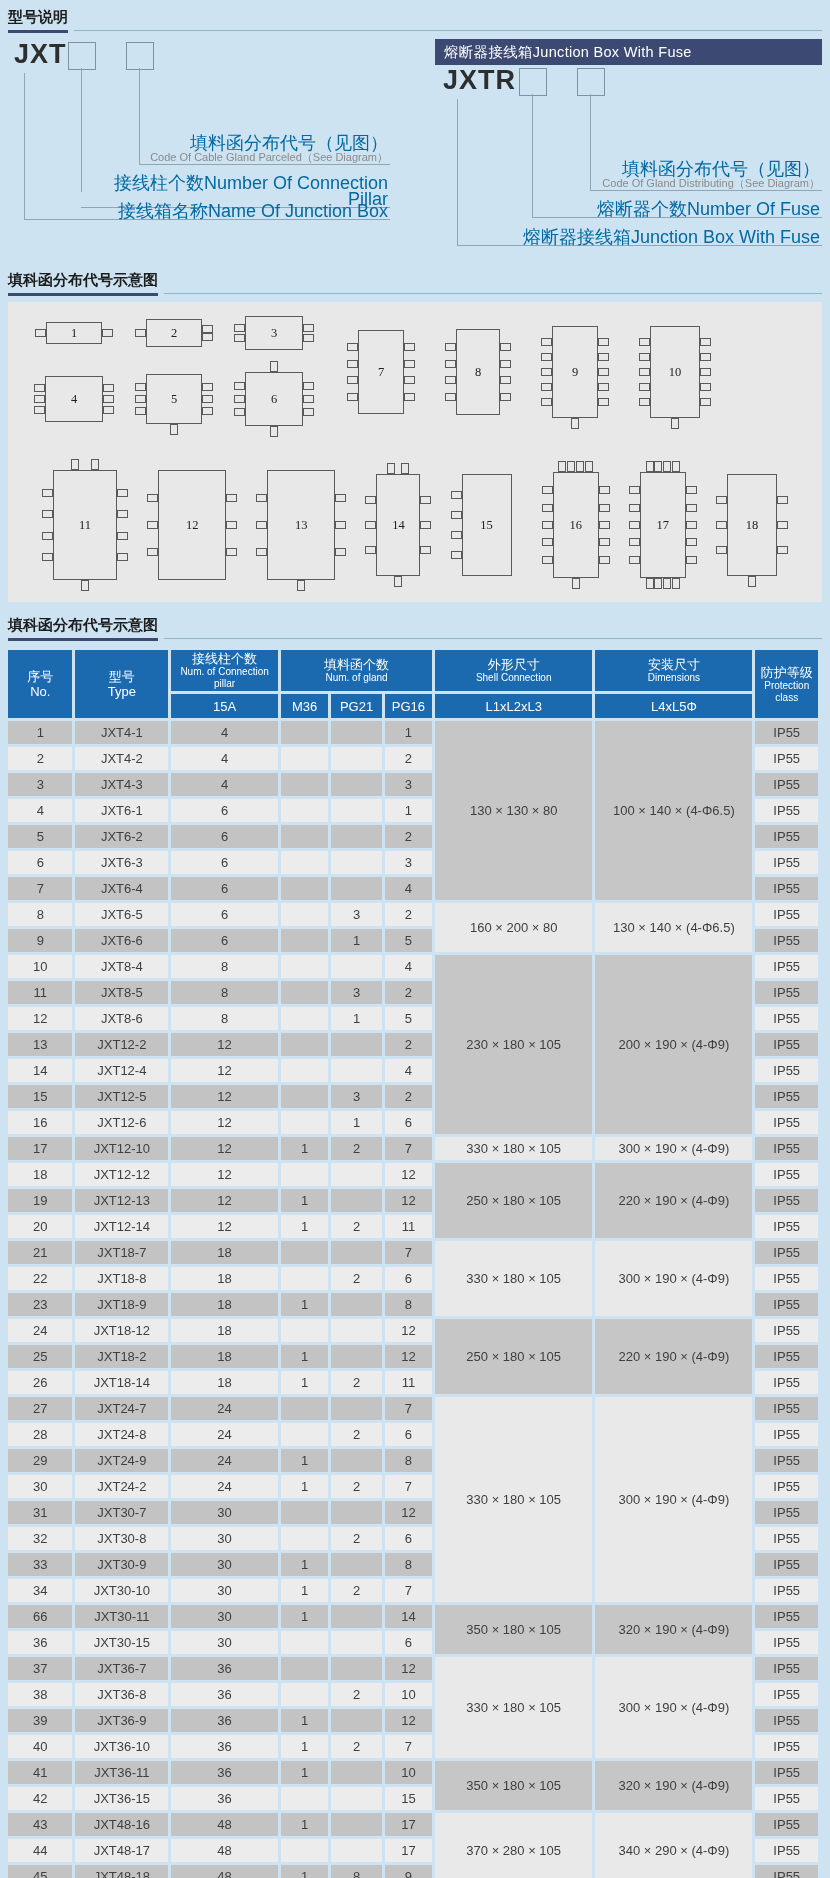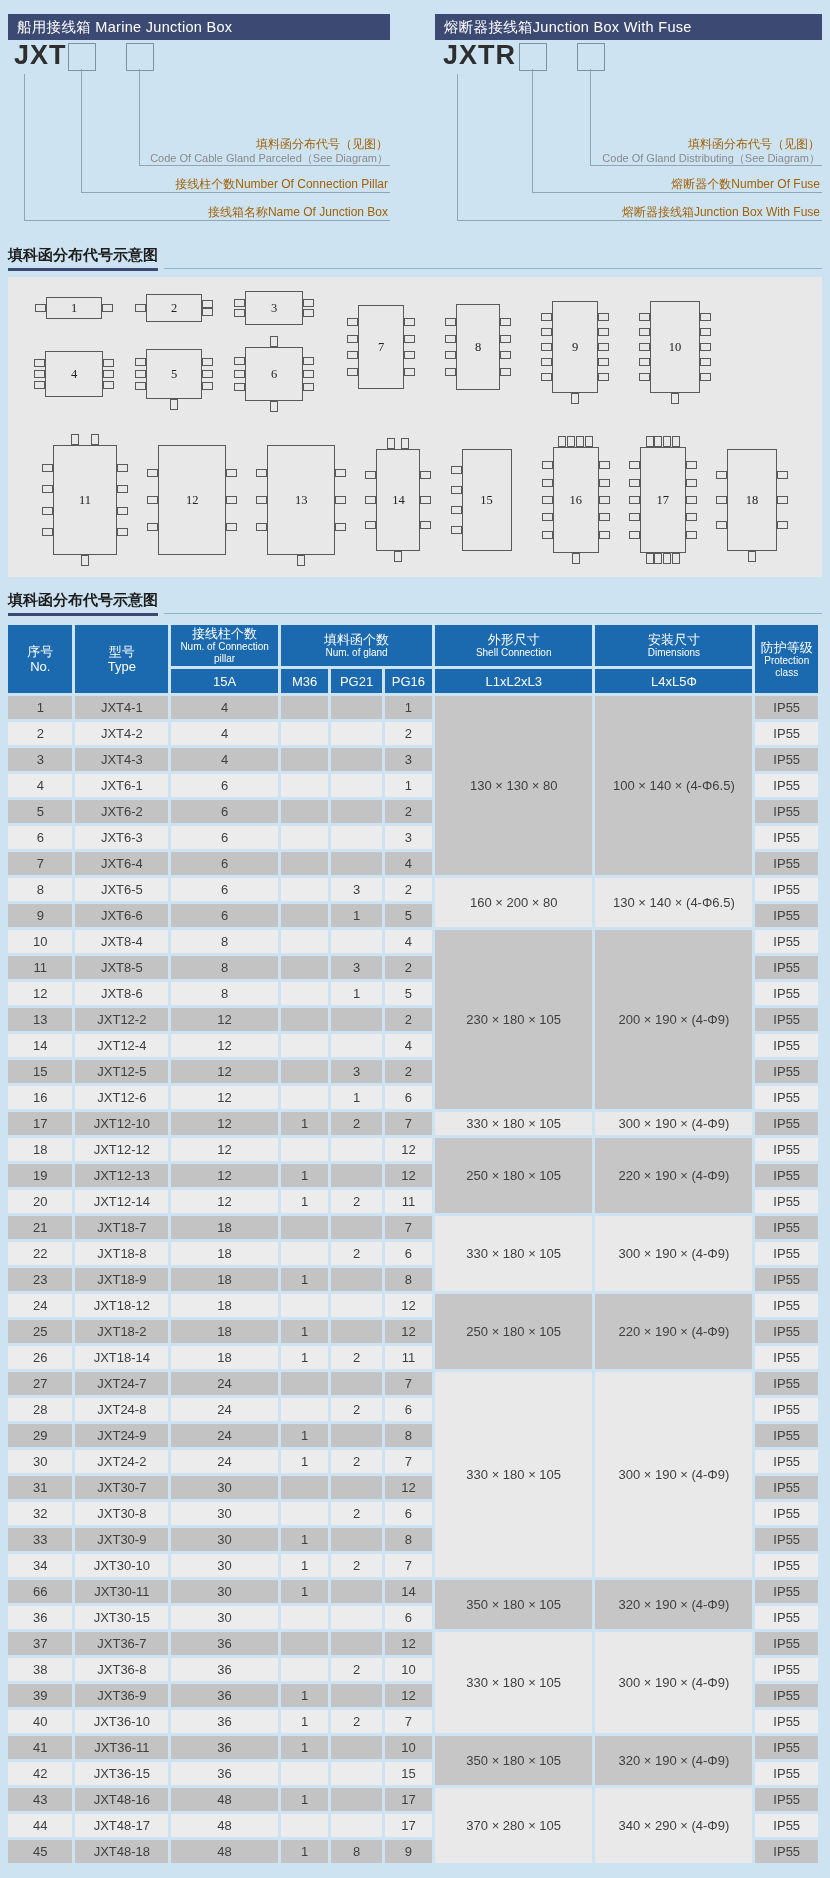--- a/index.html
+++ b/index.html
@@ -19,21 +19,21 @@
 
   
   .legend-row{position:relative;height:222px;margin-top:6px;}
   .legend-panel{position:absolute;top:0;}
   .legend-header{height:26px;background:#3c4a73;color:#ffffff;font-size:14.5px;line-height:26px;padding-left:9px;letter-spacing:.3px;white-space:nowrap;}
   .legend-body{position:relative;height:192px;}
   .model{position:absolute;top:0;font-size:27px;font-weight:600;color:#2e2e2e;letter-spacing:1px;}
   .code-box{position:absolute;top:3px;width:26px;height:26px;border:1px solid #7d93a5;background:transparent;}
   .vline{position:absolute;width:1px;background:#8fa6b6;}
   .branch{position:absolute;right:0;border-bottom:1px solid #8fa6b6;text-align:right;padding-right:2px;}
-  .b-zh{display:block;font-size:12px;line-height:16px;color:#a16207;}
+  .b-zh{display:block;font-size:18px;line-height:16px;color:#0369a1;}
   .b-en{display:block;font-size:11px;line-height:13px;color:#8a8a8a;}
 
   
   .diag-panel{background:#e8e8e8;margin-top:4px;padding:14px 4px 16px 4px;}
   .diag-a{display:flex;}
   .diag-a-left{display:grid;grid-template-columns:100px 100px 100px;row-gap:20px;align-items:center;justify-items:center;margin-left:12px;}
   .diag-ar{display:flex;gap:52px;align-items:center;margin-left:34px;margin-top:2px;}
   .diag-b{display:flex;justify-content:space-evenly;align-items:center;margin-top:30px;padding:14px 0 6px 0;}
   .jbox{position:relative;border:1.5px solid #5a5a5a;background:#e8e8e8;display:flex;align-items:center;justify-content:center;box-sizing:border-box;}
   .jnum{font-family:"Liberation Serif", serif;font-size:12.5px;color:#222;}
@@ -53,25 +53,28 @@
   tr.odd td.stripe{background:#c3c3c3;}
   tr.even td.stripe{background:#ececec;}
   td.dimd{background:#c6c6c6;}
   td.diml{background:#e9e9e9;}
 </style>
 </head>
 <body>
 
 <div class="pagepad">
 
+  <div class="sec">
+    <span class="sec-t">型号说明</span>
+    <span class="sec-line"></span>
+  </div>
 
   <div class="legend-row">
 
     <div class="legend-panel" style="left:0;width:382px;">
-      <div class="legend-header">船用接线箱 Marine Junction Box</div>
       <div class="legend-body">
         <span class="model" style="left:6px;">JXT</span>
         <span class="code-box" style="left:60px;"></span>
         <span class="code-box" style="left:118px;"></span>
         <span class="vline" style="left:16px;top:34px;height:147px;"></span>
         <span class="vline" style="left:73px;top:29px;height:124px;"></span>
         <span class="vline" style="left:131px;top:29px;height:97px;"></span>
         <div class="branch" style="left:131px;top:96px;">
           <span class="b-zh">填料函分布代号（见图）</span>
           <span class="b-en">Code Of Cable Gland Parceled（See Diagram）</span>

